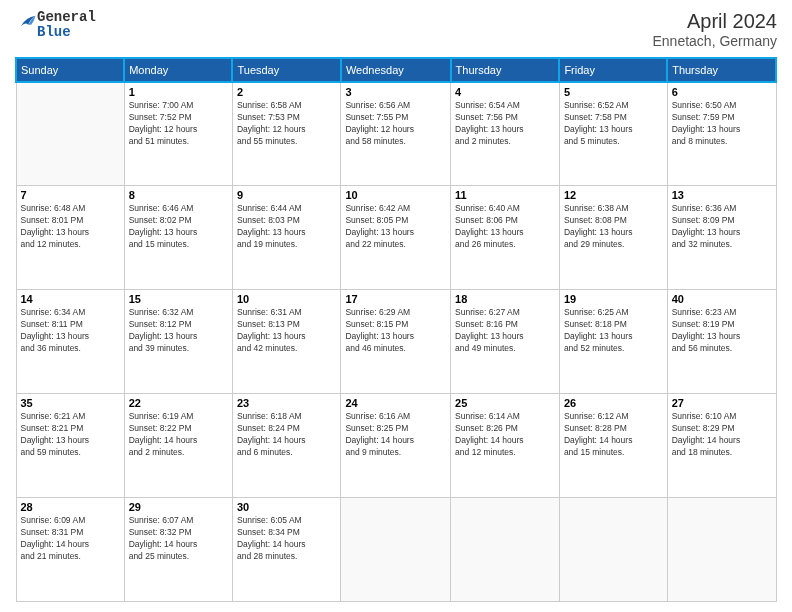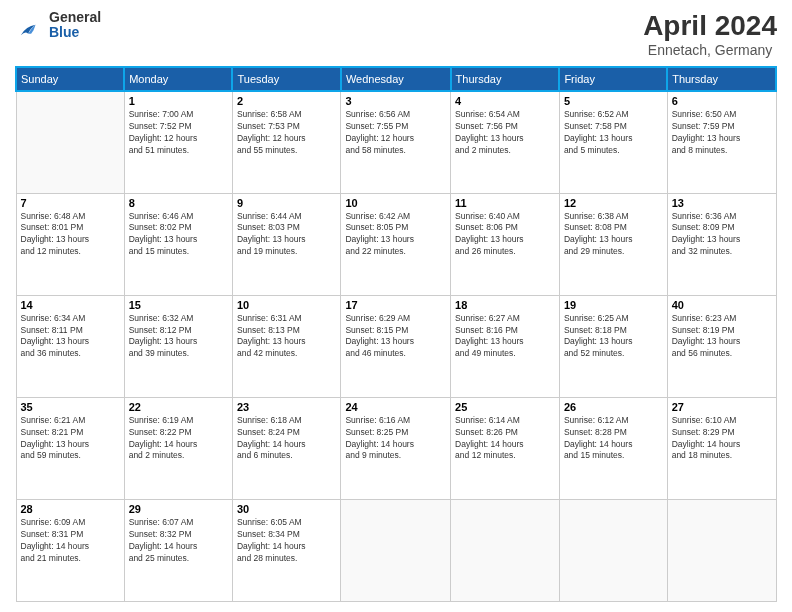--- a/index.html
+++ b/index.html
@@ -18,42 +18,43 @@
       flex-direction: column;
     }
     .header {
       display: flex;
       justify-content: space-between;
       align-items: flex-start;
       margin-bottom: 8px;
     }
     .logo {
       display: flex;
-      align-items: flex-end;
-      gap: 12px;
+      align-items: flex-start;
+      gap: 0;
+      font-family: Liberation Mono, monospace;
     }
     .logo-text {
       display: flex;
       flex-direction: column;
       font-weight: bold;
       font-size: 14px;
       line-height: 1.1;
     }
     .logo-general { color: #333; }
     .logo-blue { color: #1a5fa8; }
     .logo-bird {
       width: 22px;
       height: 22px;
     }
     .title-block {
       text-align: right;
     }
     .month-title {
-      font-size: 28px;
-      font-weight: bold;
+      font-size: 20px;
+      font-weight: normal;
       color: #333;
     }
     .location {
       font-size: 14px;
       color: #555;
       text-align: center;
     }
     .calendar {
       flex: 1;
       border-collapse: collapse;

